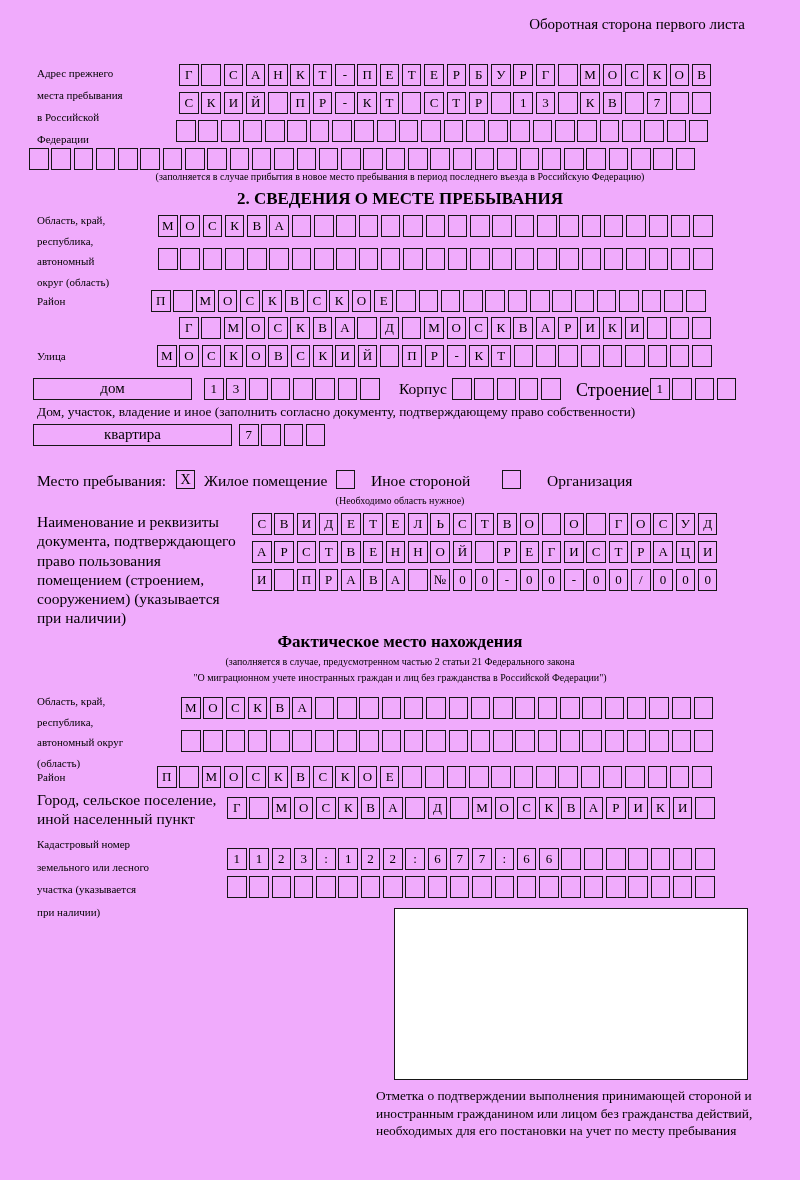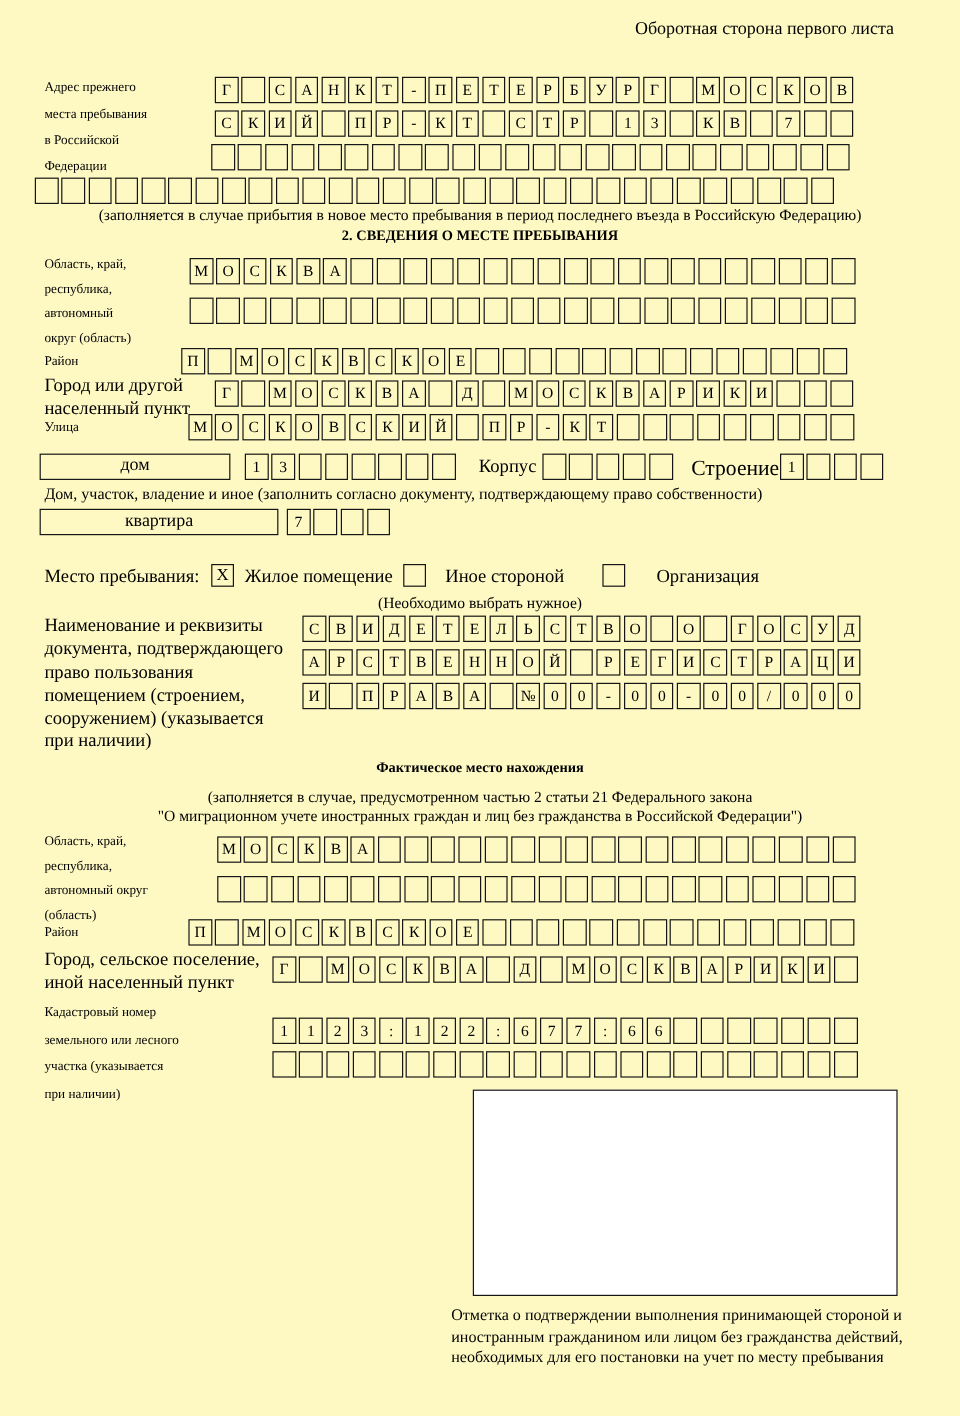--- a/index.html
+++ b/index.html
@@ -1,23 +1,23 @@
 <!DOCTYPE html>
 <html><head>
 <meta charset="utf-8">
 <style>
   html,body{margin:0;padding:0;background:#fff;}
-  .page{position:relative;width:800px;height:1180px;background:#fef9c3;
+  .page{position:relative;width:800px;height:1180px;background:#f0abfc;
         font-family:"Liberation Serif",serif;color:#000;overflow:hidden;}
   .abs{position:absolute;}
   .label{font-size:11px;line-height:22px;white-space:pre-line;}
   .label-sm{font-size:15.5px;line-height:19px;white-space:pre-line;}
-  .caption{font-size:13px;width:800px;left:0;text-align:center;}
+  .caption{font-size:10px;width:800px;left:0;text-align:center;}
   .caption-left{font-size:13.4px;}
-  .title{font-weight:bold;font-size:12px;width:800px;left:0;text-align:center;}
+  .title{font-weight:bold;font-size:17px;width:800px;left:0;text-align:center;}
   .cellrow{position:absolute;display:flex;gap:2.8px;}
   .cell{flex:none;width:17.5px;height:19.5px;border:1.7px solid #161616;
         display:flex;align-items:center;justify-content:center;
         font-size:13px;line-height:1;}
   .bigbox{position:absolute;border:1.7px solid #161616;height:19.5px;
         display:flex;align-items:center;justify-content:center;font-size:15px;}
   .checkbox{position:absolute;width:17px;height:17px;border:1.7px solid #161616;
         display:flex;align-items:center;justify-content:center;font-size:14px;}
   .stampbox{position:absolute;border:1.8px solid #161616;background:#fff;}
 </style>
@@ -227,22 +227,20 @@
       <span class="cell"></span>
       <span class="cell"></span>
       <span class="cell"></span>
       <span class="cell"></span>
       <span class="cell"></span>
       <span class="cell"></span>
       <span class="cell"></span>
       <span class="cell"></span>
     </div>
 
-  <div class="abs label-sm" style="left:37px;top:312px">Город или другой
-населенный пункт</div>
   <div class="cellrow" style="left:179px;top:317px">
       <span class="cell">Г</span>
       <span class="cell"></span>
       <span class="cell">М</span>
       <span class="cell">О</span>
       <span class="cell">С</span>
       <span class="cell">К</span>
       <span class="cell">В</span>
       <span class="cell">А</span>
       <span class="cell"></span>
@@ -328,21 +326,21 @@
       <span class="cell"></span>
     </div>
 
   <div class="abs" style="left:37px;top:472px;font-size:15.5px">Место пребывания:</div>
   <div class="checkbox" style="left:176px;top:470px">X</div>
   <div class="abs" style="left:204px;top:472px;font-size:15.5px">Жилое помещение</div>
   <div class="checkbox" style="left:336px;top:470px"></div>
   <div class="abs" style="left:371px;top:472px;font-size:15.5px">Иное стороной</div>
   <div class="checkbox" style="left:502px;top:470px"></div>
   <div class="abs" style="left:547px;top:472px;font-size:15.5px">Организация</div>
-  <div class="abs caption" style="top:495px">(Необходимо выбрать нужное)</div>
+  <div class="abs caption" style="top:495px">(Необходимо область нужное)</div>
 
   <div class="abs label-sm" style="left:37px;top:512px;width:215px;line-height:19.3px">Наименование и реквизиты
 документа, подтверждающего
 право пользования
 помещением (строением,
 сооружением) (указывается
 при наличии)</div>
   <div class="cellrow" style="left:252px;top:513px">
       <span class="cell">С</span>
       <span class="cell">В</span>

